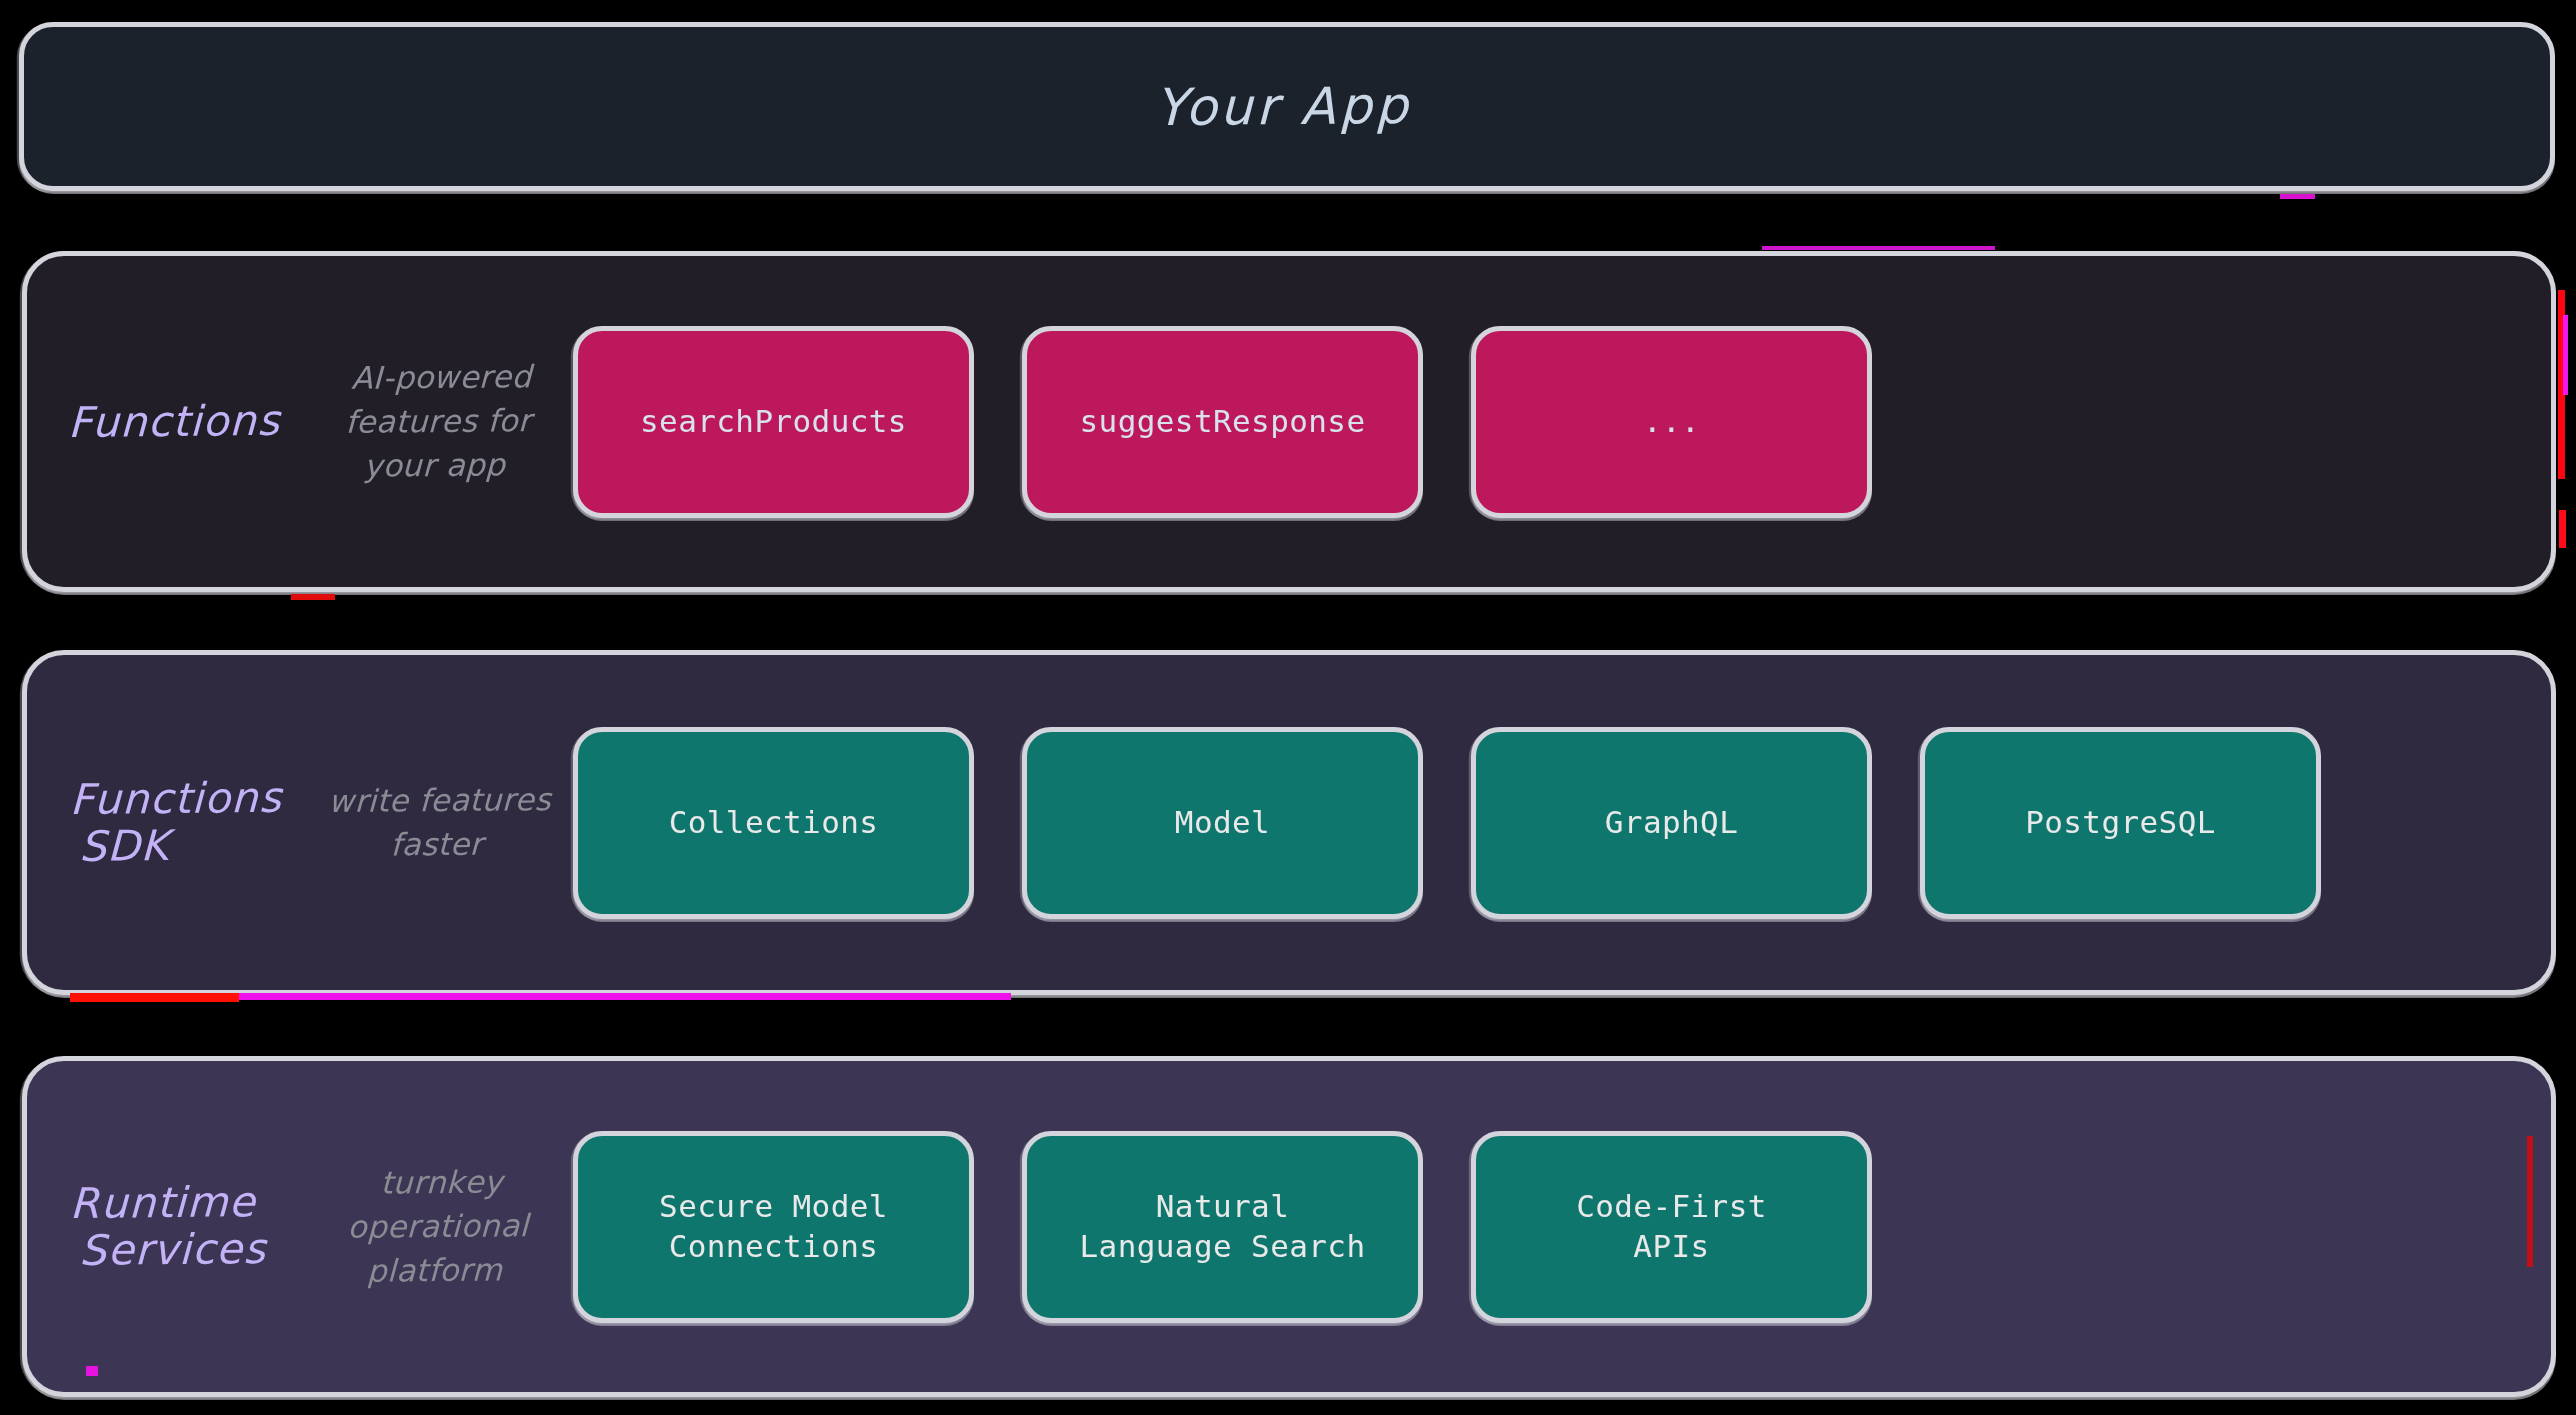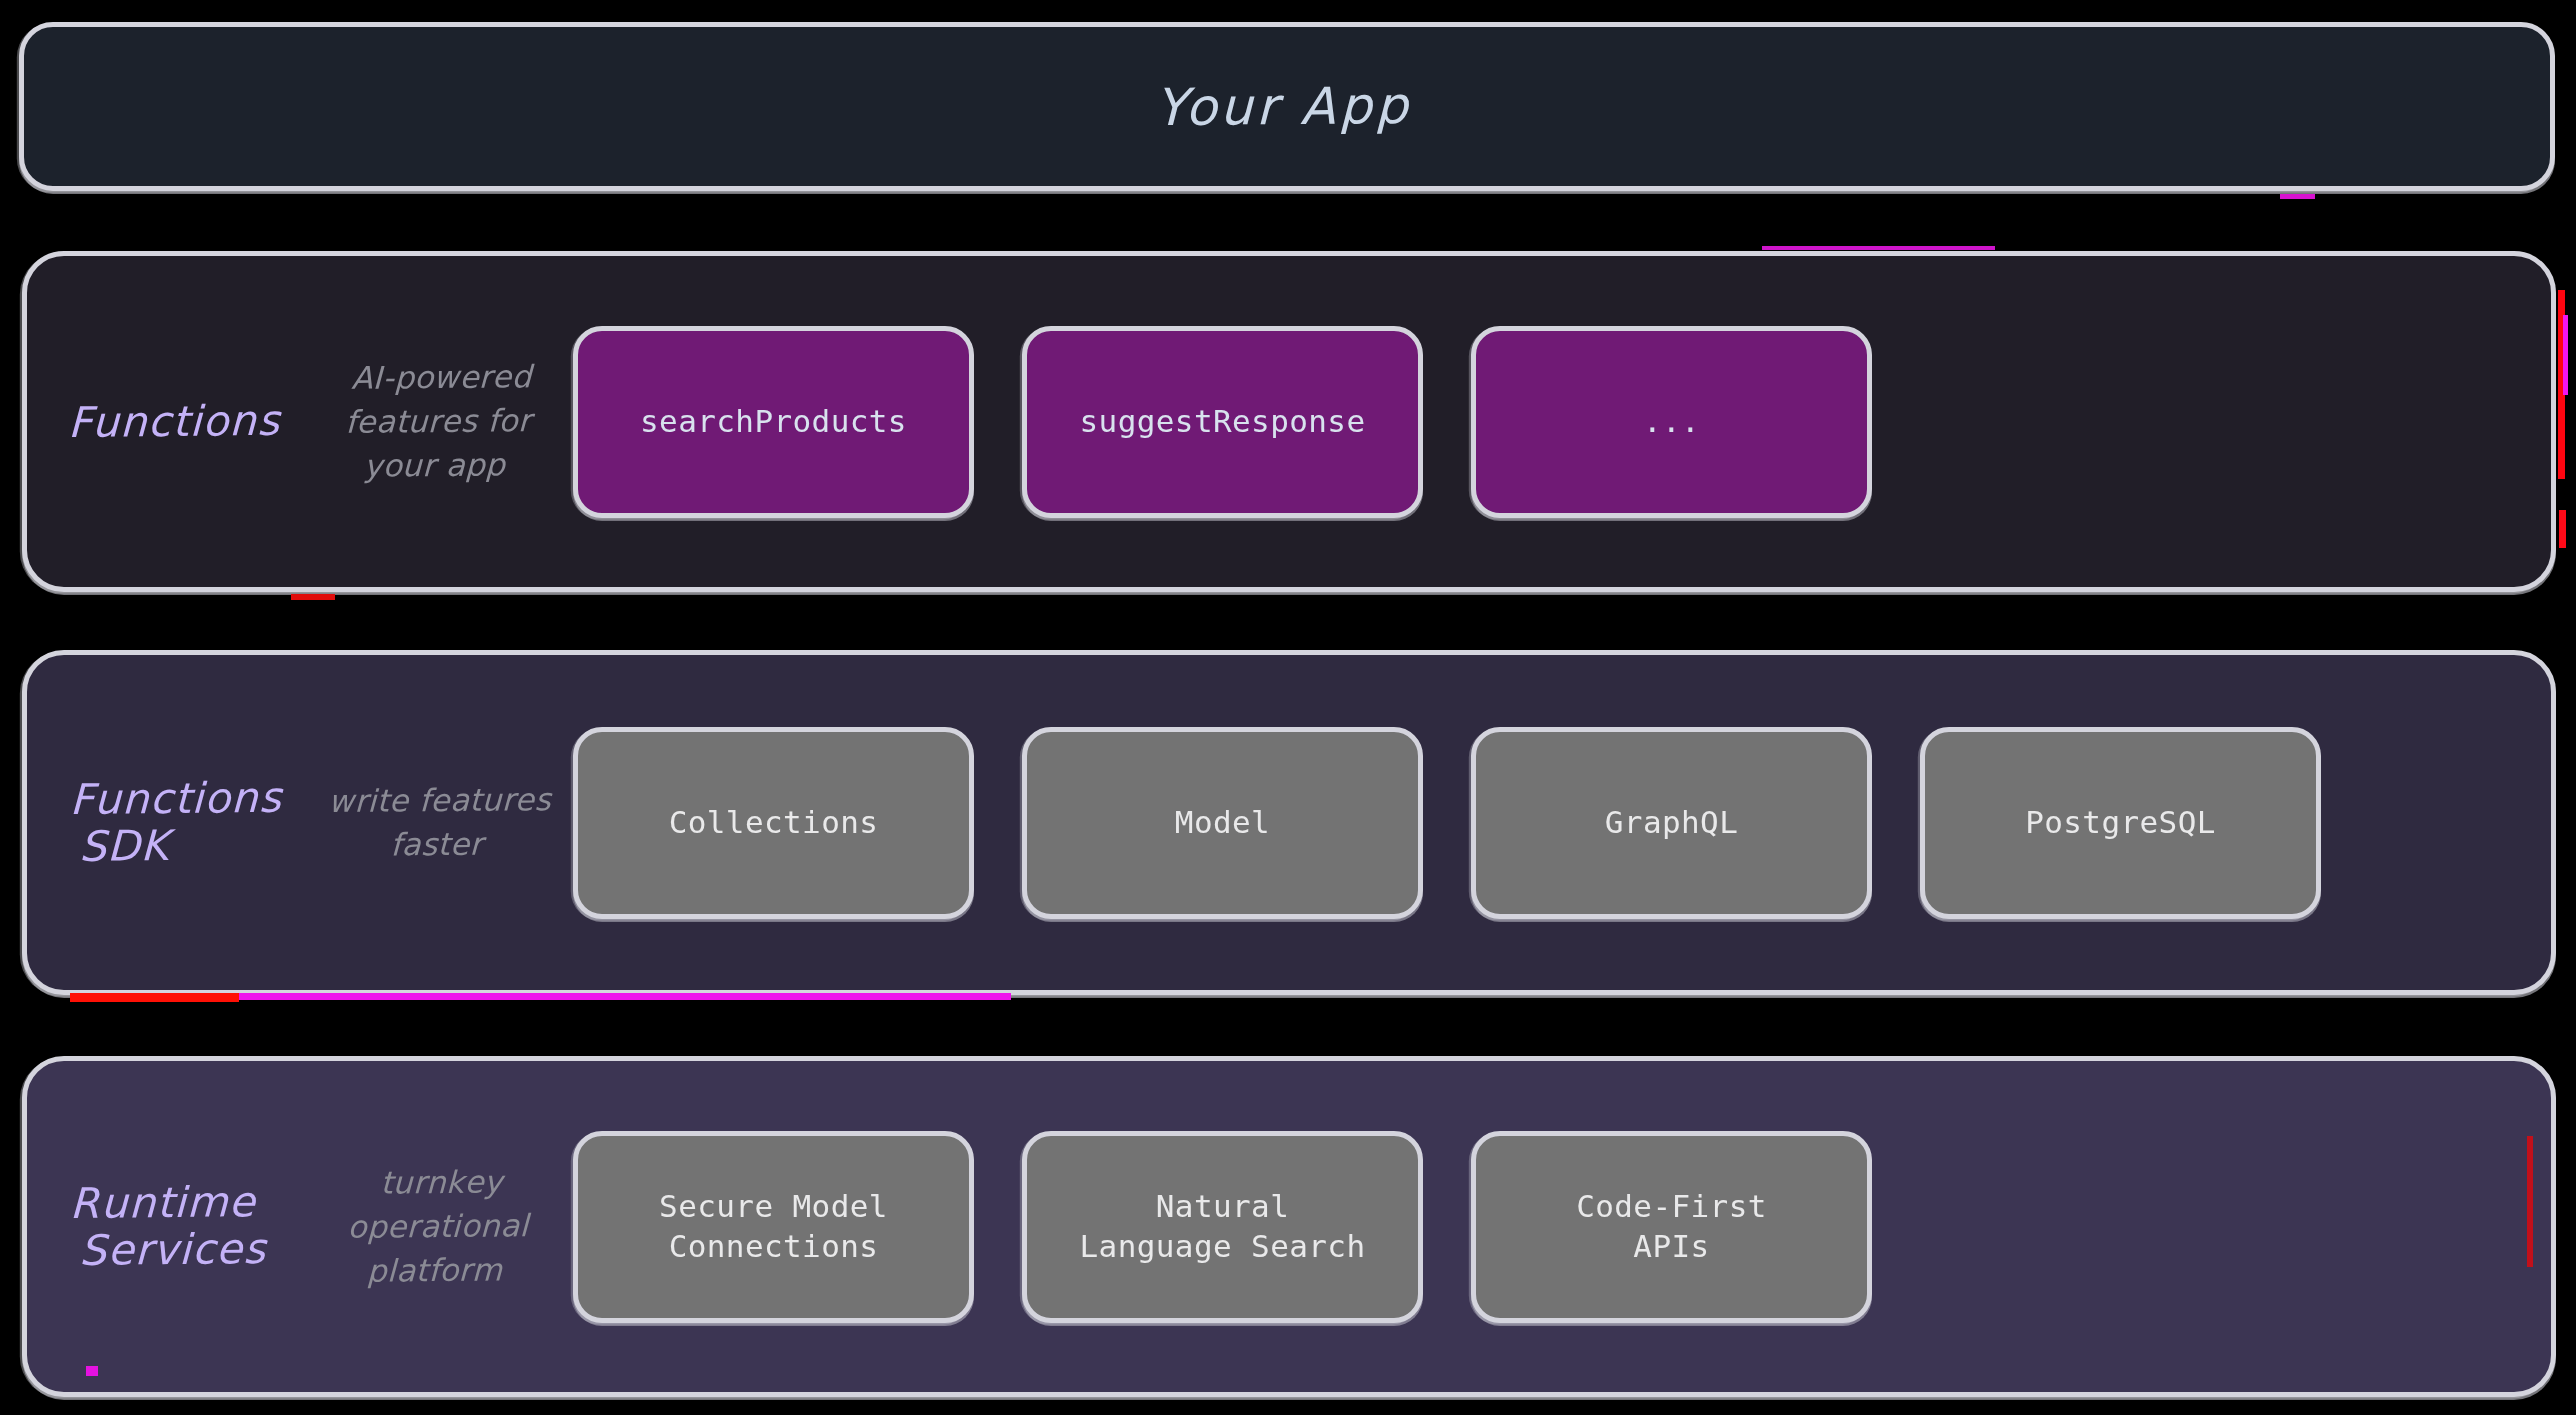--- a/index.html
+++ b/index.html
@@ -127,22 +127,22 @@
     justify-content: center;
     text-align: center;
     font-family: "DejaVu Sans Mono", monospace;
     font-size: 31px;
     line-height: 1.28;
     letter-spacing: 0.4px;
     color: #dfe6ef;
     box-shadow: 0 2.9px 0 0 rgba(212,212,221,.45),
                 -2.2px 1.5px 0 0 rgba(212,212,221,.3);
   }
-  .chip-fn   { background: #701a75; color: #d8e2ee; }
-  .chip-dark { background: #737373; color: #e9e9ea; }
+  .chip-fn   { background: #be185d; color: #d8e2ee; }
+  .chip-dark { background: #0f766e; color: #e9e9ea; }
 
   .chip .ln { display: block; }
 
   
   .artifact { position: absolute; }
   #art-right-1 { left: 2558px; top: 290px;  width: 6.6px;  height: 189px; background: #ff0510; }
   #art-right-2 { left: 2563px; top: 315px;  width: 5.1px;  height: 80px; background: #f315f0; }
   #art-right-3 { left: 2559px; top: 510px;  width: 7.3px; height: 38px;  background: #ff0a18; }
   #art-bot-sdk-1 { left: 70px;  top: 993px; width: 169px; height: 8.7px; background: #ff1005; }
   #art-bot-sdk-2 { left: 239px; top: 993px; width: 772px; height: 7.3px; background: #ef12ec; }

